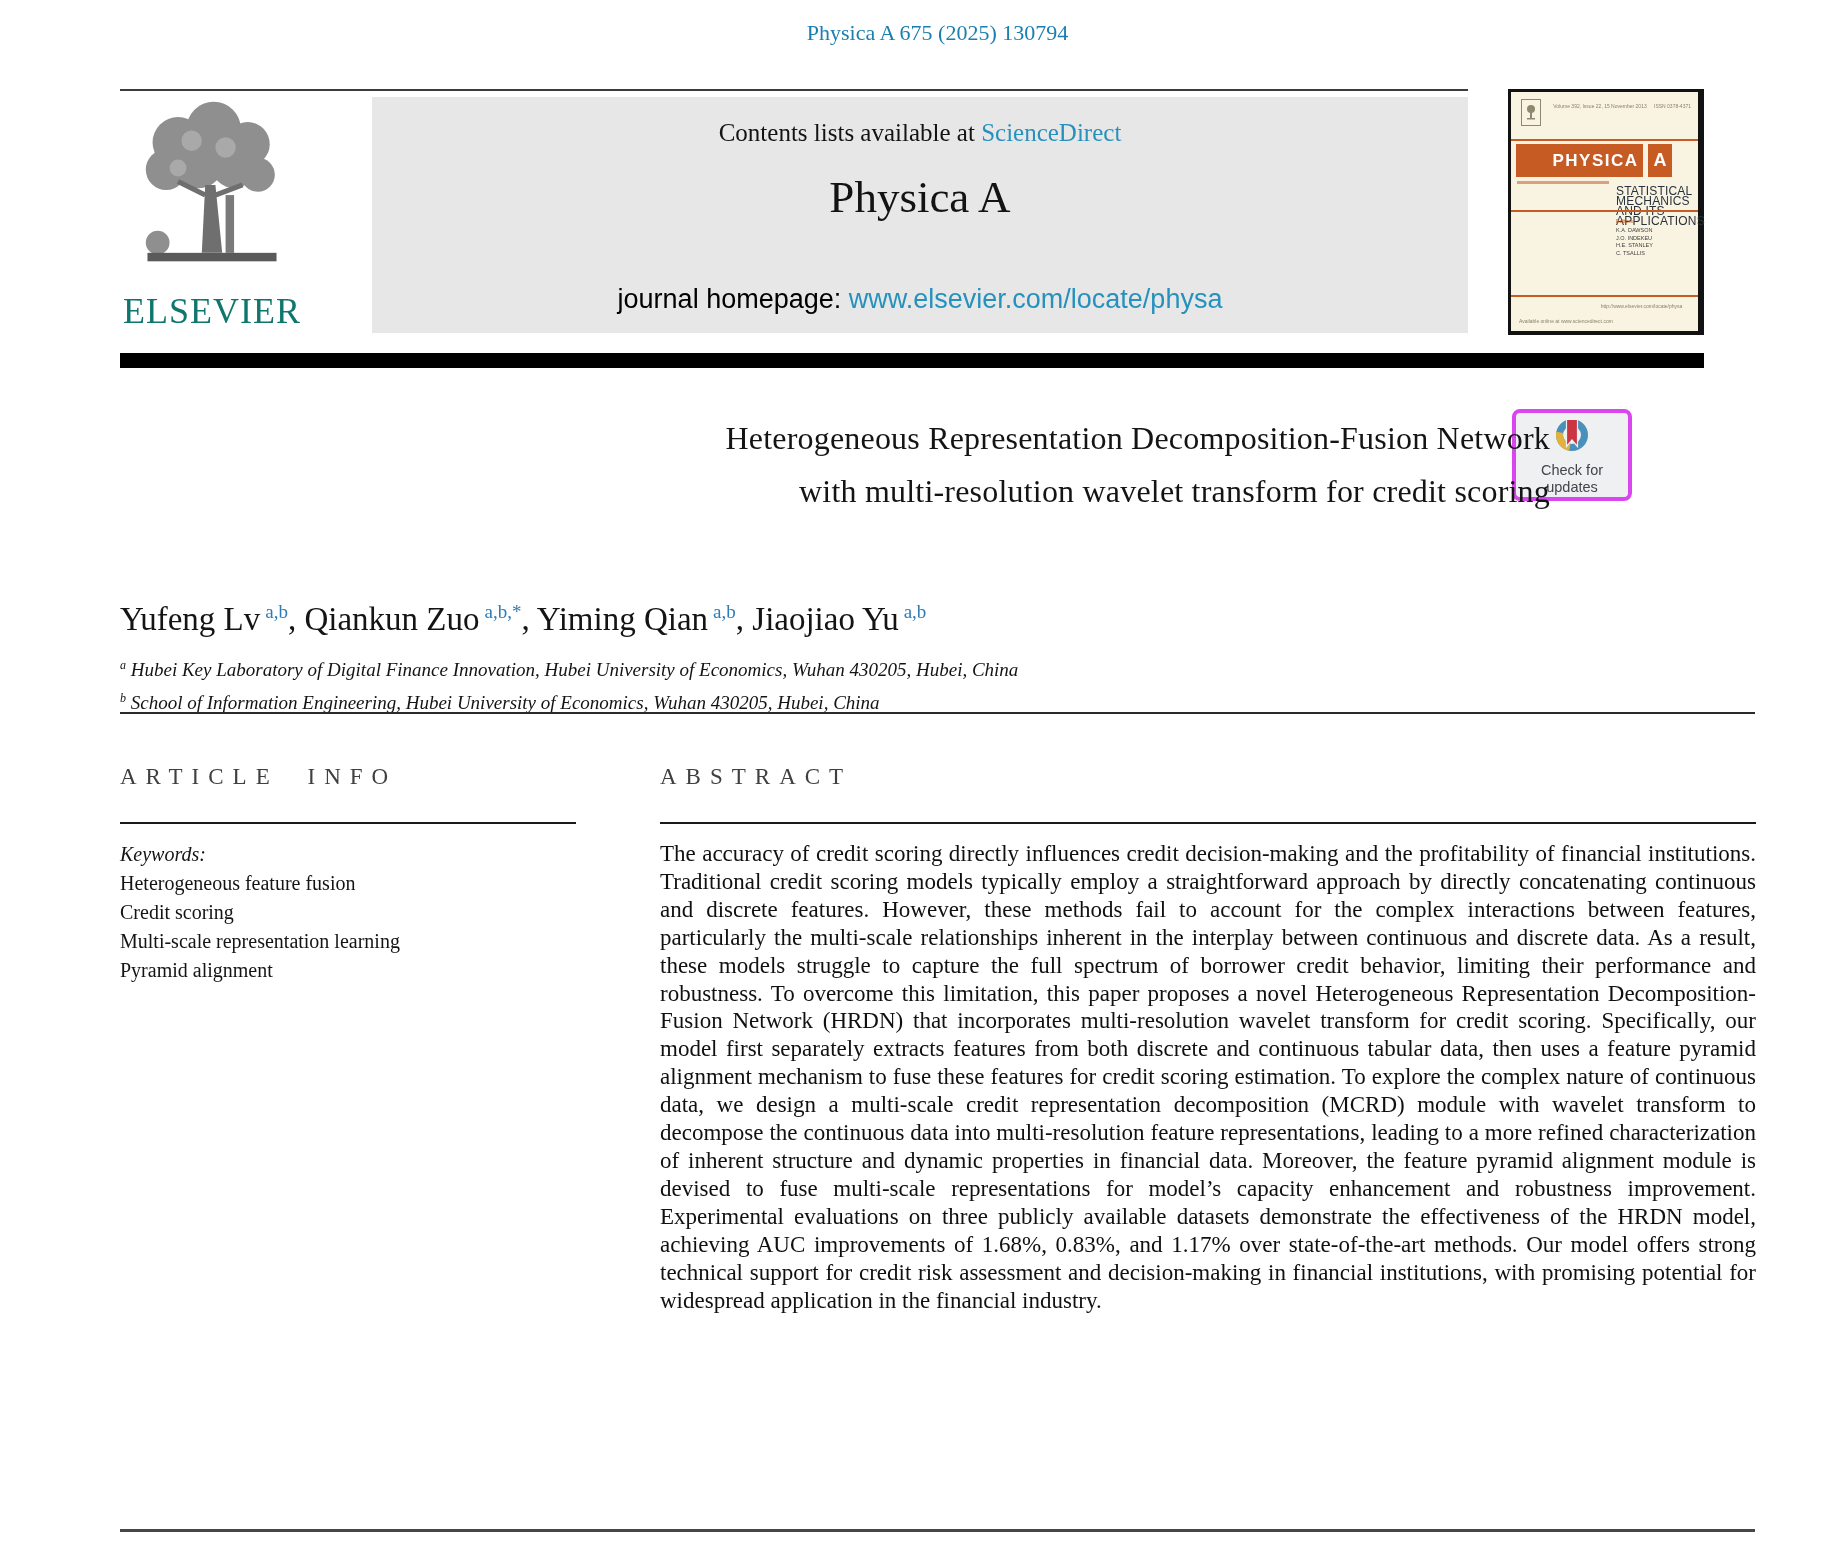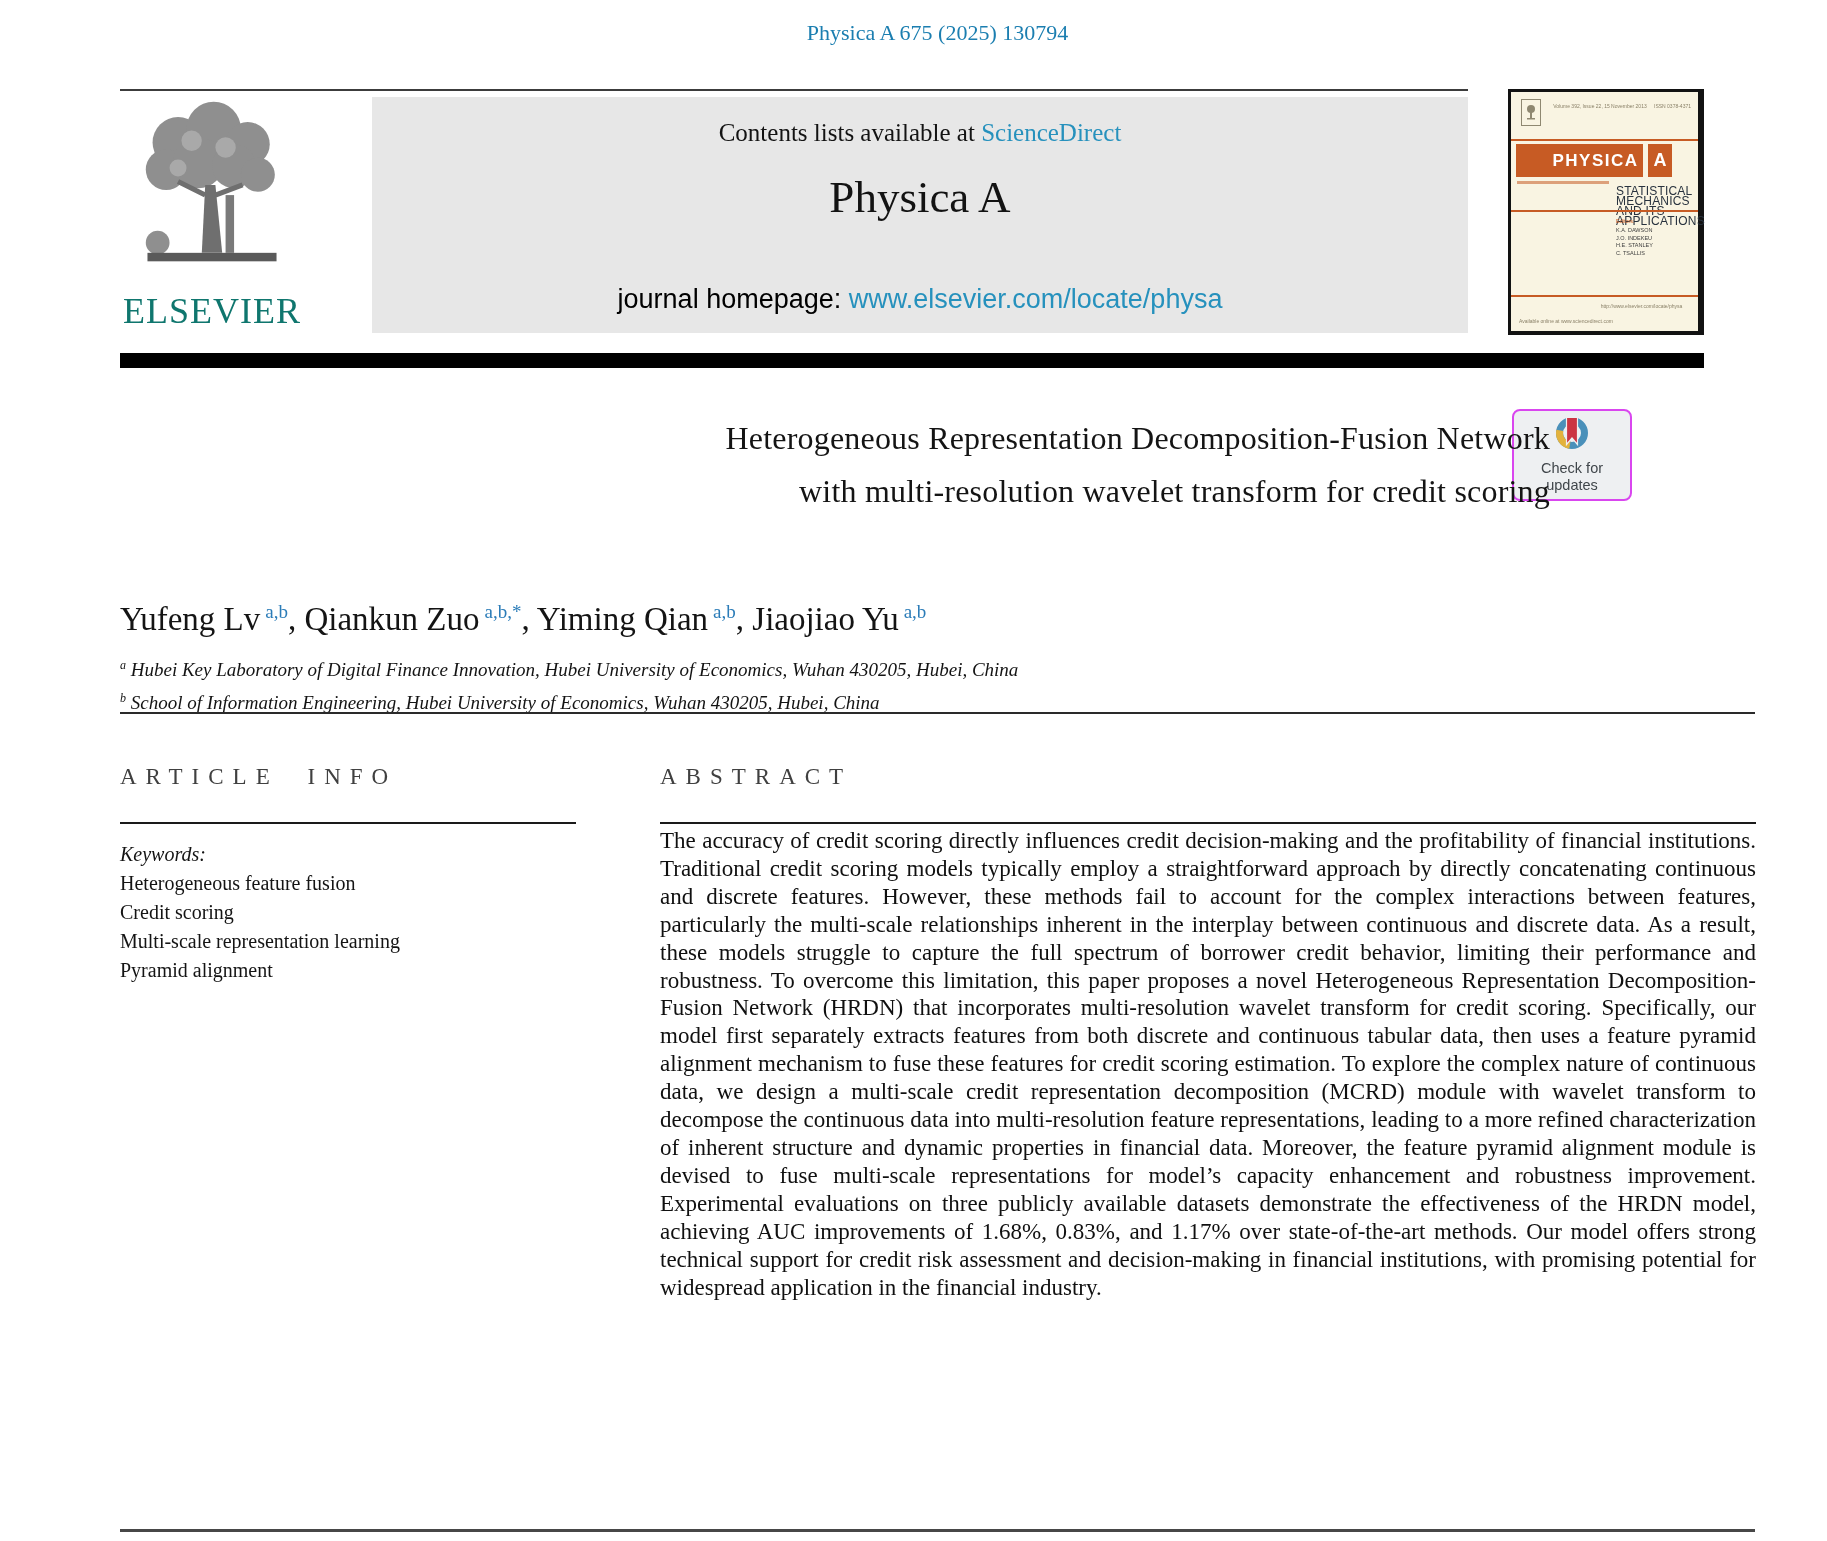--- a/index.html
+++ b/index.html
@@ -50,42 +50,42 @@
   .cv-microline{position:absolute;top:89px;left:6px;width:92px;height:3px;background:rgba(199,91,36,.55);}
   .cv-subtitle{position:absolute;top:94px;left:105px;font-weight:normal;font-size:12px;line-height:10px;
                letter-spacing:.2px;color:#28323e;}
   .cv-editors-label{position:absolute;top:126px;left:105px;font-size:5.5px;color:#c75b24;}
   .cv-editors{position:absolute;top:135px;left:105px;font-size:5.5px;line-height:7.5px;color:#3e3e3e;}
   .cv-foot-right{position:absolute;bottom:22px;left:80px;right:6px;font-size:5px;color:#8a8168;text-align:center;}
   .cv-foot-left{position:absolute;bottom:7px;left:8px;font-size:5px;color:#8a8168;}
 
   
   .badge{position:absolute;left:1512px;top:409px;width:120px;height:92px;box-sizing:border-box;
-         background:#eef0f2;border:2px solid #d946ef;border-radius:8px;cursor:pointer;}
+         background:#eef0f2;border:4px solid #d946ef;border-radius:8px;cursor:pointer;}
   .badge svg{display:block;margin:5px auto 0;}
   .badge-txt{text-align:center;font-family:"Liberation Sans",sans-serif;font-size:14.5px;
              line-height:17px;color:#40464b;}
 
   
   .title{position:absolute;left:120px;top:412px;width:1430px;font-size:32px;line-height:53px;
          color:#141414;letter-spacing:.2px;text-align:right;}
   .authors{position:absolute;left:120px;top:601px;font-size:33px;color:#141414;}
   .authors sup{font-size:19px;color:#2b7cb8;margin-left:5px;}
   .affils{position:absolute;left:120px;top:651px;font-style:italic;font-size:19px;
           line-height:28px;color:#141414;}
   .affils sup{font-size:12px;}
 
   
   .left-col{position:absolute;left:120px;top:764px;width:456px;}
   .right-col{position:absolute;left:660px;top:764px;width:1096px;}
   .col-heading{font-size:23px;letter-spacing:9px;word-spacing:14px;color:#404040;}
   .col-rule{height:2px;background:#1a1a1a;margin-top:32px;}
   .keywords{margin-top:16px;font-size:20px;line-height:29px;color:#141414;}
   .kw-label{font-style:italic;}
-  .abstract-text{margin-top:3px;font-size:23px;line-height:27.9px;text-align:justify;color:#101010;}
+  .abstract-text{margin-top:16px;font-size:23px;line-height:27.9px;text-align:justify;color:#101010;}
 </style>
 </head>
 <body>
 
 <div class="page">
 
   <div class="cite">Physica A 675 (2025) 130794</div>
 
   <div class="top-rule"></div>
 

